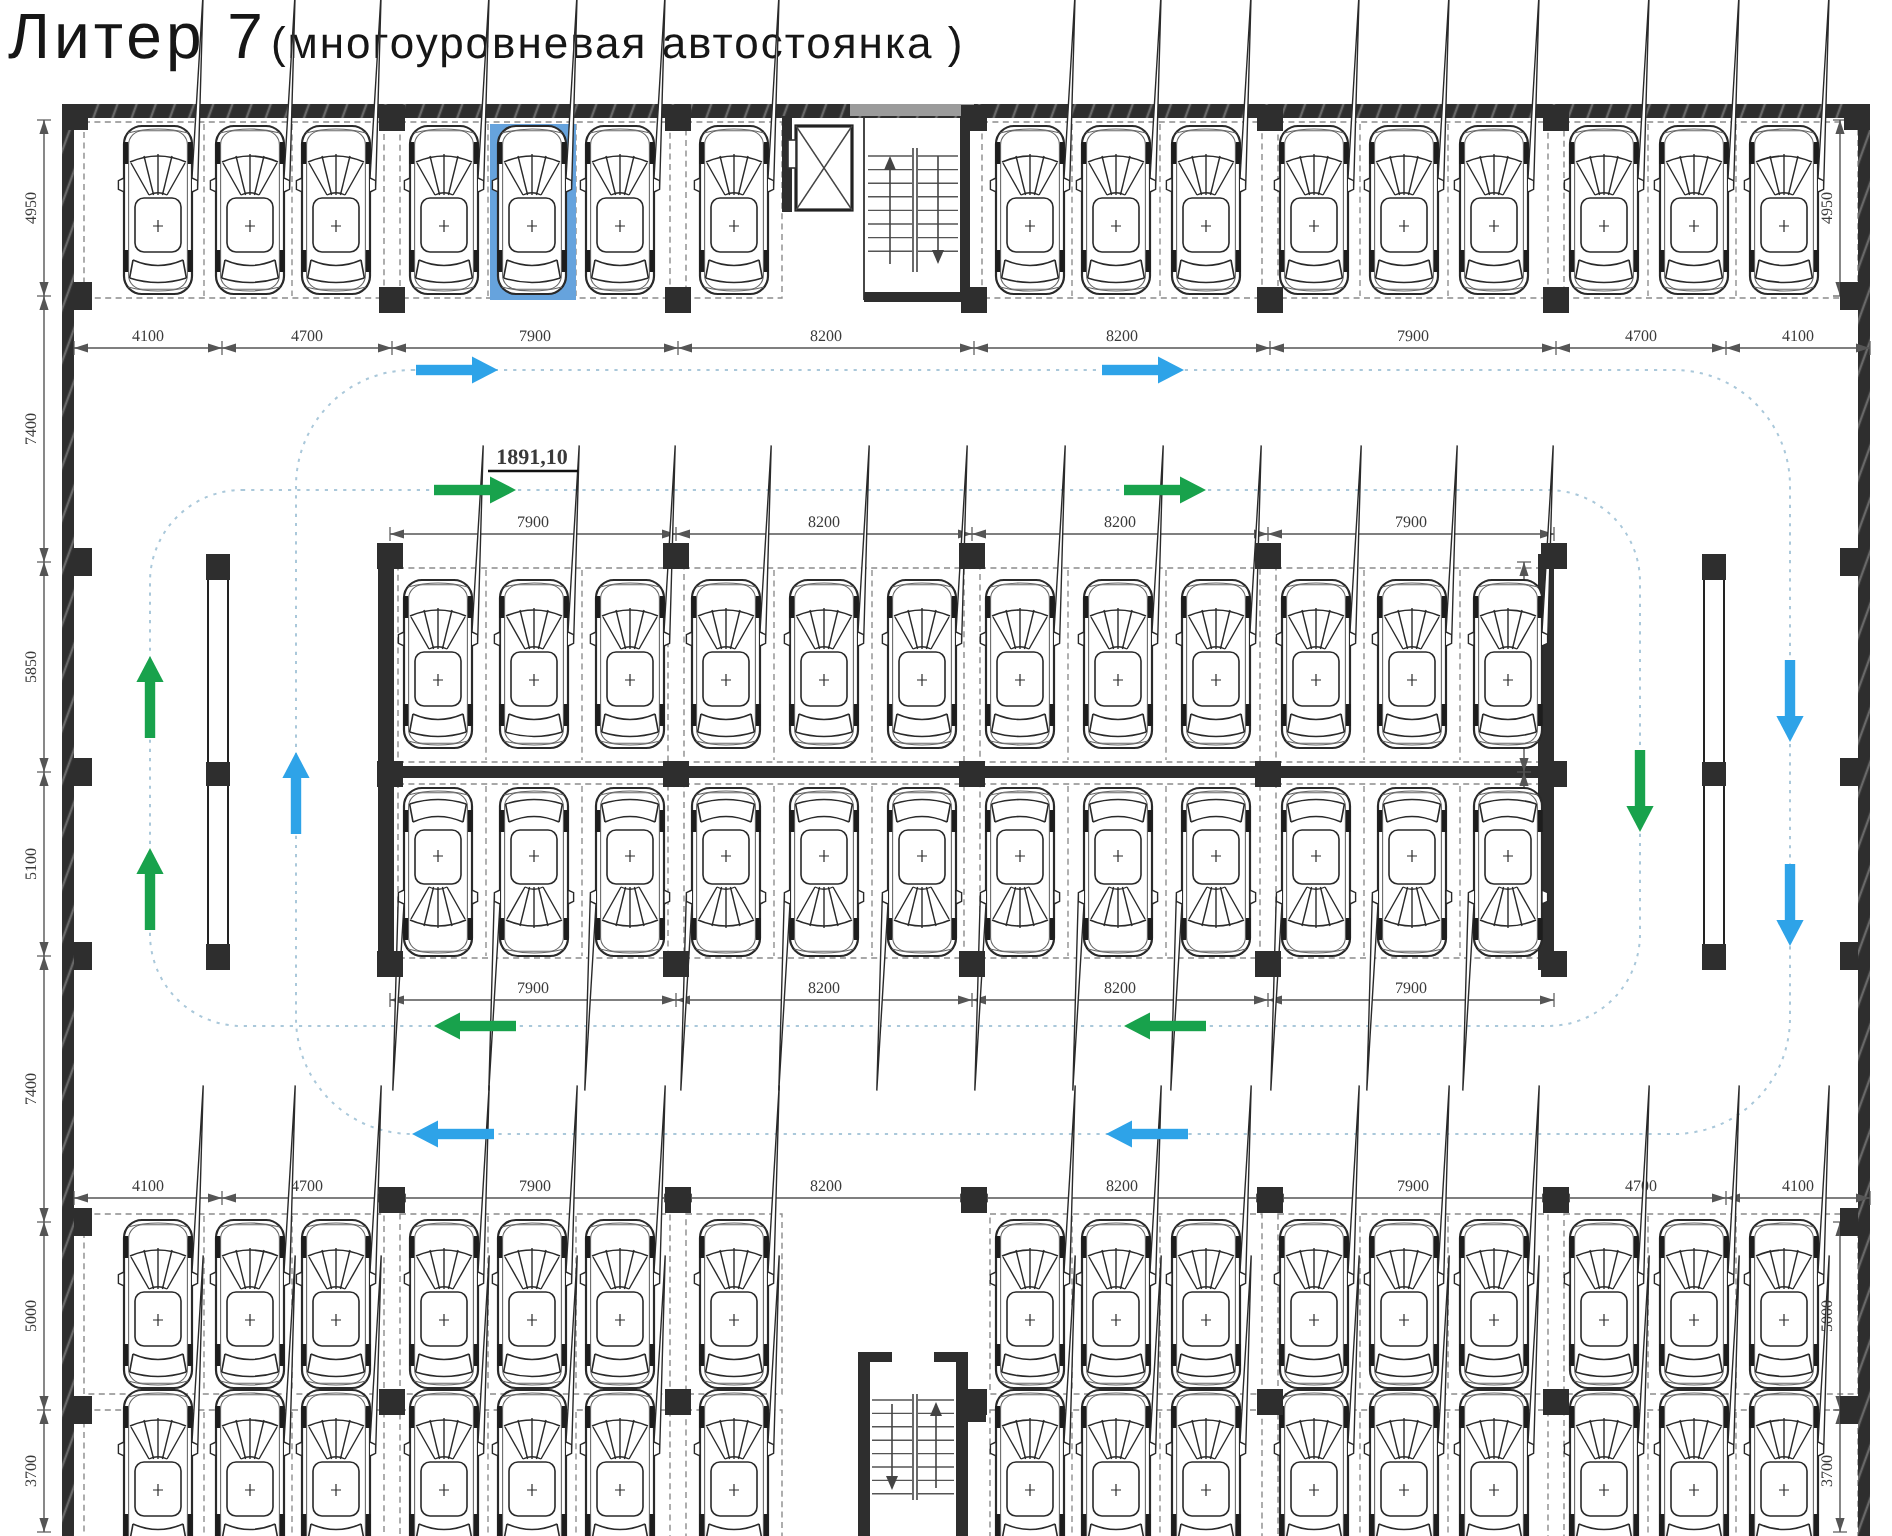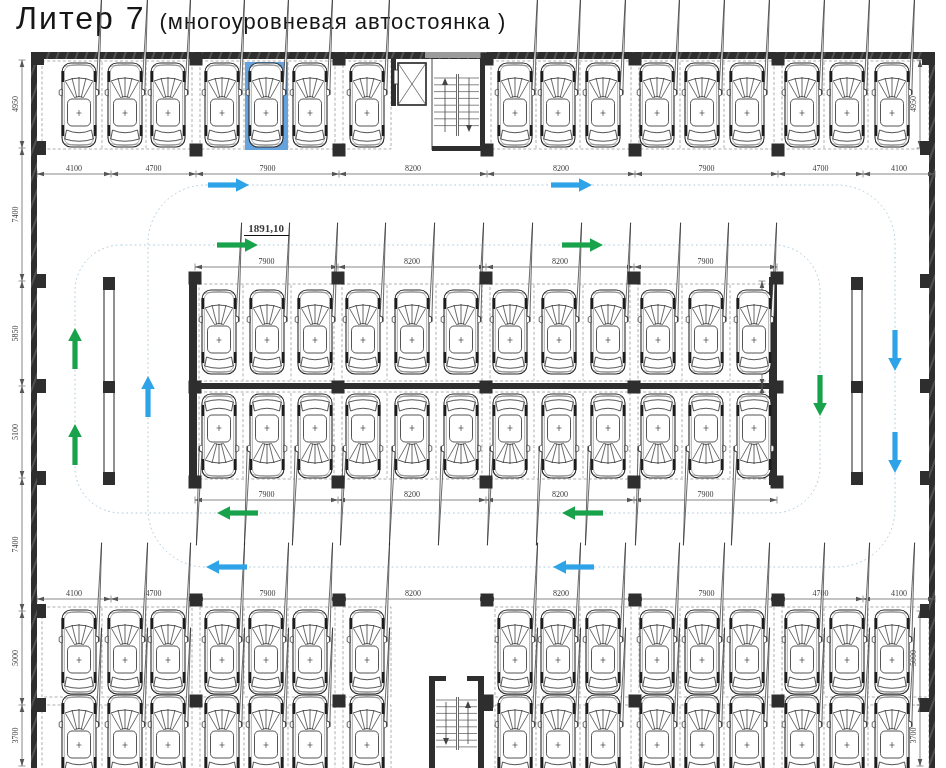--- a/index.html
+++ b/index.html
@@ -1,18 +1,18 @@
 <!DOCTYPE html>
 <html><head>
 <meta charset="utf-8">
 <style>
   html,body{margin:0;padding:0;background:#fff;}
   .stage{position:relative;width:946px;height:768px;background:#fff;overflow:hidden;
          font-family:"Liberation Sans",sans-serif;}
-  .titlebar{position:absolute;left:16px;top:0px;display:flex;align-items:baseline;gap:14px;
+  .titlebar{position:absolute;left:4px;top:0px;display:flex;align-items:baseline;gap:2px;
             color:#161616;white-space:nowrap;}
   .t-main{font-size:32px;font-weight:500;letter-spacing:2px;}
   .t-sub{font-size:22px;font-weight:400;letter-spacing:1px;}
   #plan{position:absolute;left:0;top:0;width:946px;height:768px;}
   #plan text{font-family:"Liberation Serif",serif;fill:#3a3a3a;}
   .arealbl{font-family:"Liberation Sans",sans-serif;font-weight:bold;}
 </style>
 </head>
 <body>
 

